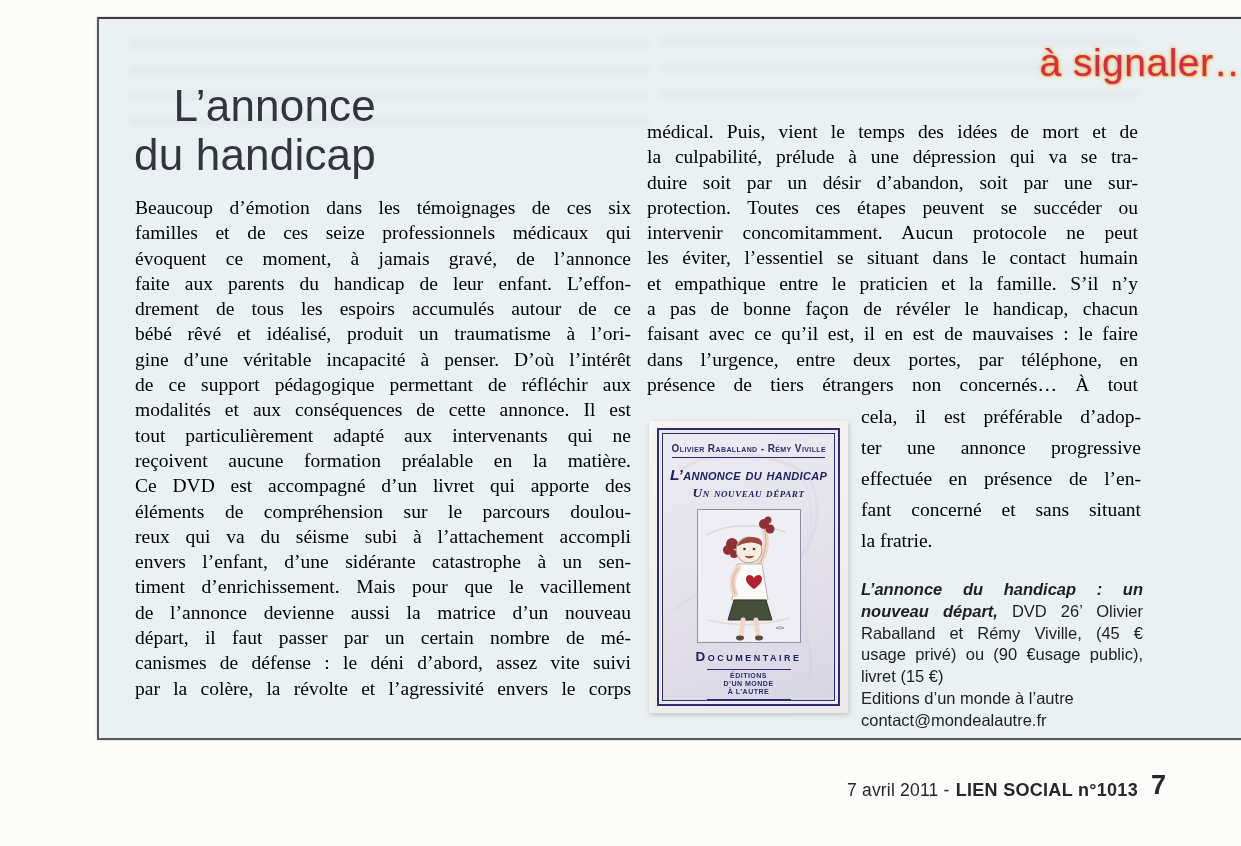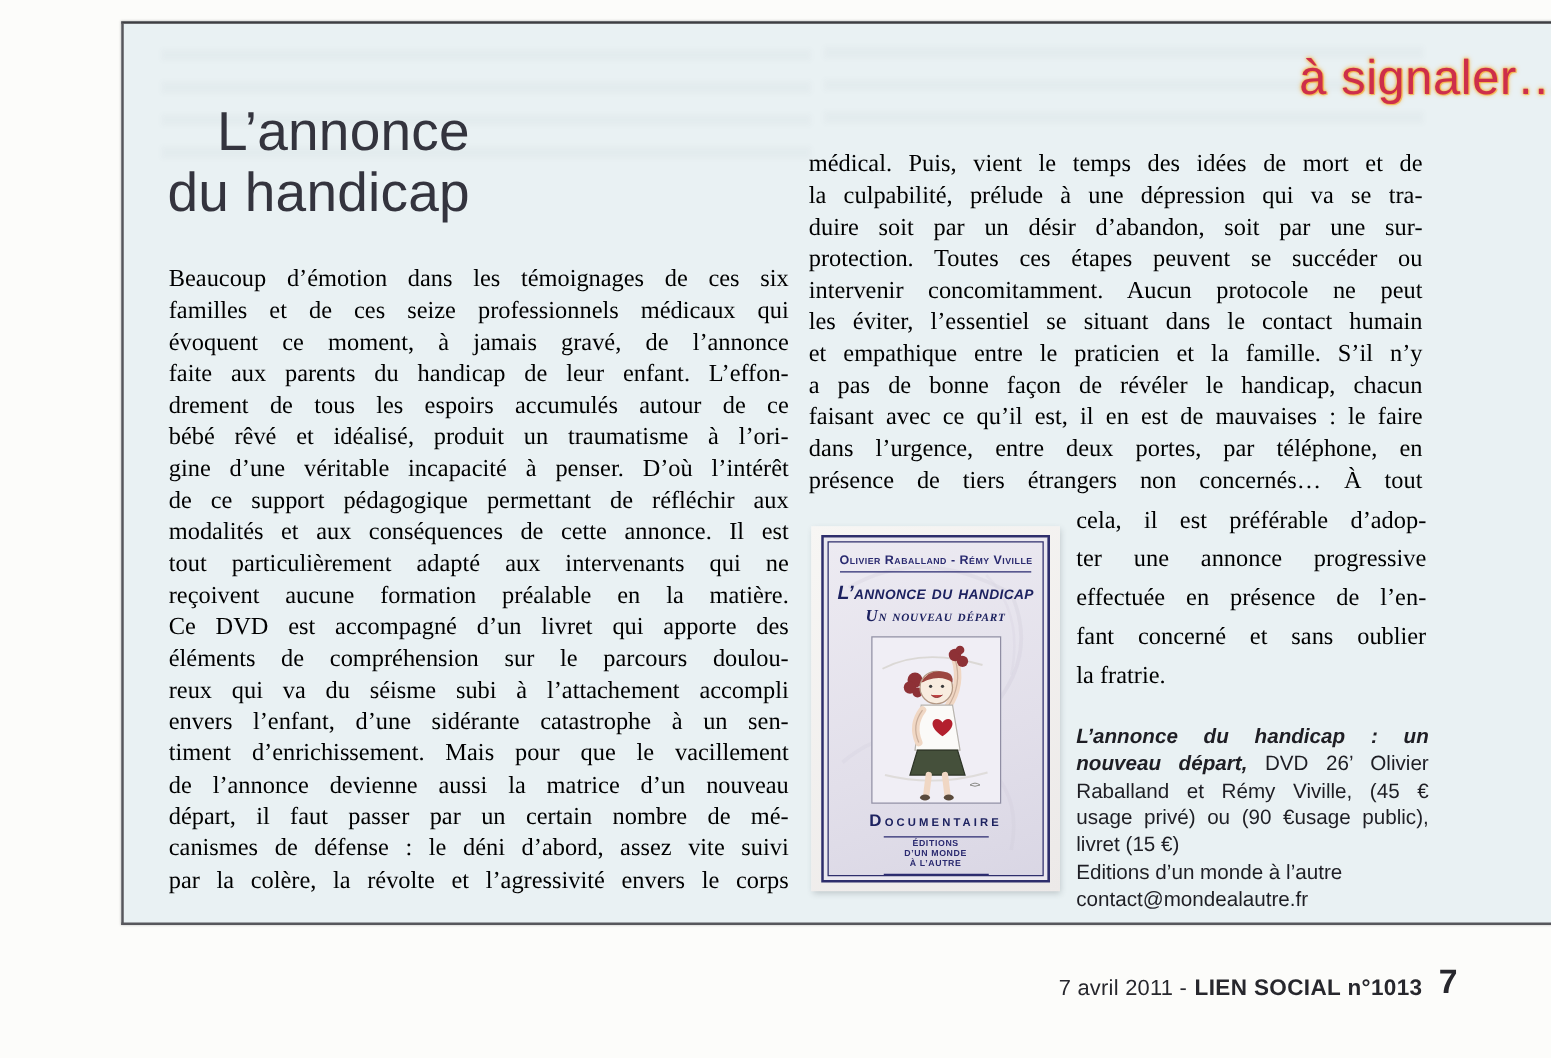--- a/index.html
+++ b/index.html
@@ -40,21 +40,21 @@
   }
 
   
   .col { position:absolute; color:#24242c; }
   .bodyline {
     font-family:"Liberation Serif", serif;
     font-size:19.5px; line-height:25.3px;
     text-align:justify; text-align-last:justify;
     color:#000000;
   }
-  .col-left  { left:36px;  top:192px; width:496px; }
+  .col-left  { left:36px;  top:176px; width:496px; }
   .col-right { left:548px; top:100px; width:491px; }
 
   .wrapped-text { left:762px; top:382px; width:280px; }
   .wrapped-text .bodyline { line-height:31px; }
   .wrapped-text .bodyline:last-child { text-align-last:left; }
 
   
   .cover-photo {
     position:absolute; left:550px; top:402px; width:199px; height:292px;
     background:linear-gradient(145deg,#f7f6f4,#ece9e8);
@@ -179,21 +179,21 @@
       <div class="bodyline">a pas de bonne façon de révéler le handicap, chacun</div>
       <div class="bodyline">faisant avec ce qu’il est, il en est de mauvaises : le faire</div>
       <div class="bodyline">dans l’urgence, entre deux portes, par téléphone, en</div>
       <div class="bodyline">présence de tiers étrangers non concernés… À tout</div>
     </div>
 
   <div class="col wrapped-text">
       <div class="bodyline">cela, il est préférable d’adop-</div>
       <div class="bodyline">ter une annonce progressive</div>
       <div class="bodyline">effectuée en présence de l’en-</div>
-      <div class="bodyline">fant concerné et sans oublier</div>
+      <div class="bodyline">fant concerné et sans situant</div>
       <div class="bodyline">la fratrie.</div>
     </div>
 
   <div class="cover-photo">
     <div class="cover">
       <svg class="cover-sketch-ghost" width="185" height="274" viewBox="0 0 185 274">
         <path d="M20,40 Q80,5 150,45 Q170,90 140,130" fill="none" stroke="#b9b5c8" stroke-width="3" opacity=".45"></path>
         <path d="M15,180 Q60,140 120,175 Q160,200 150,250" fill="none" stroke="#c2bed0" stroke-width="3" opacity=".4"></path>
         <path d="M130,30 Q160,60 150,110" fill="none" stroke="#c2bed0" stroke-width="2" opacity=".4"></path>
       </svg>

